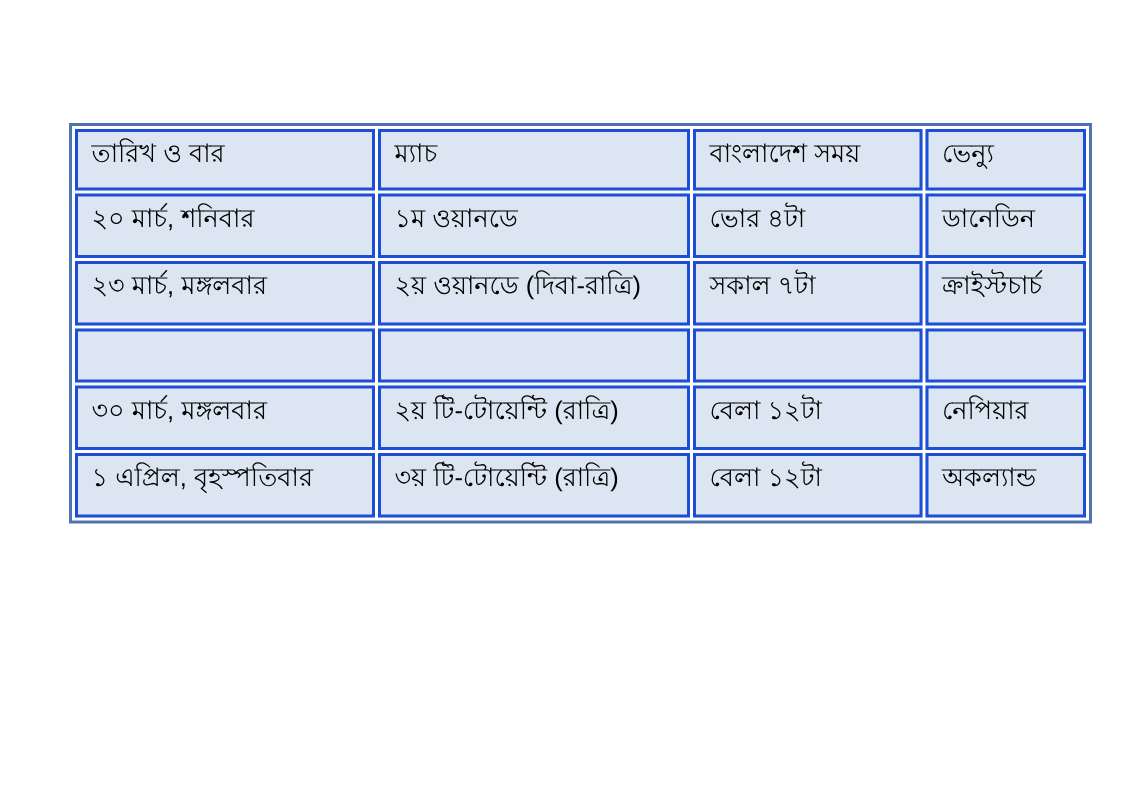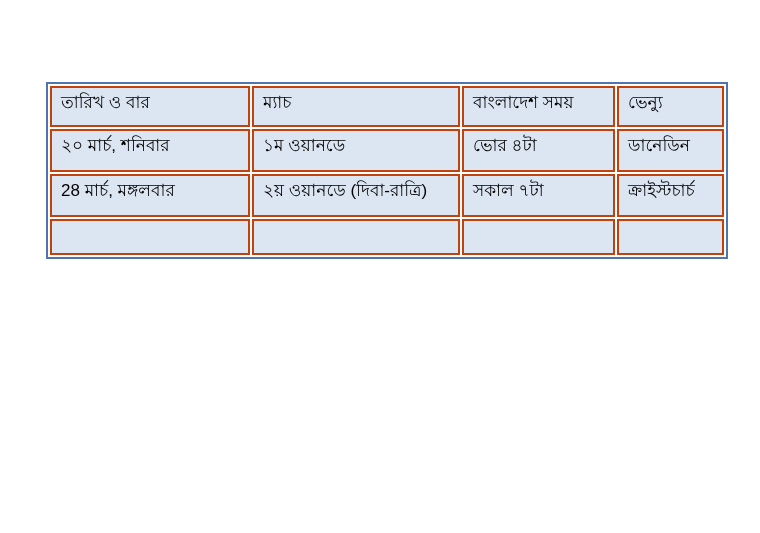--- a/index.html
+++ b/index.html
@@ -22,21 +22,21 @@
     width: 682px;
     border-collapse: separate;
     border-spacing: 2px;
     table-layout: fixed;
     background: #ffffff;
     border: 2px solid #4f74b0;
   }
   table.schedule td {
     box-sizing: border-box;
     background: #dce6f2;
-    border: 2px solid #c2410c;
+    border: 2px solid #1d4ed8;
     vertical-align: top;
     padding: 4px 9px;
     font-size: 17px;
     line-height: 1.35;
     color: #000000;
     overflow: hidden;
     white-space: nowrap;
   }
   tr.row-header td { height: 41px; }
   tr.row-data   td { height: 43px; }
@@ -60,26 +60,38 @@
         <td>বাংলাদেশ সময়</td>
         <td>ভেন্যু</td>
       </tr>
       <tr class="row-data">
         <td>২০ মার্চ, শনিবার</td>
         <td>১ম ওয়ানডে</td>
         <td>ভোর ৪টা</td>
         <td>ডানেডিন</td>
       </tr>
       <tr class="row-data">
-        <td>28 মার্চ, মঙ্গলবার</td>
+        <td>২৩ মার্চ, মঙ্গলবার</td>
         <td>২য় ওয়ানডে (দিবা-রাত্রি)</td>
         <td>সকাল ৭টা</td>
         <td>ক্রাইস্টচার্চ</td>
       </tr>
       <tr class="row-empty">
         <td></td>
         <td></td>
         <td></td>
         <td></td>
       </tr>
+      <tr class="row-data">
+        <td>৩০ মার্চ, মঙ্গলবার</td>
+        <td>২য় টি-টোয়েন্টি (রাত্রি)</td>
+        <td>বেলা ১২টা</td>
+        <td>নেপিয়ার</td>
+      </tr>
+      <tr class="row-data">
+        <td>১ এপ্রিল, বৃহস্পতিবার</td>
+        <td>৩য় টি-টোয়েন্টি (রাত্রি)</td>
+        <td>বেলা ১২টা</td>
+        <td>অকল্যান্ড</td>
+      </tr>
     </tbody>
   </table>
 </div>
 
 </body></html>

